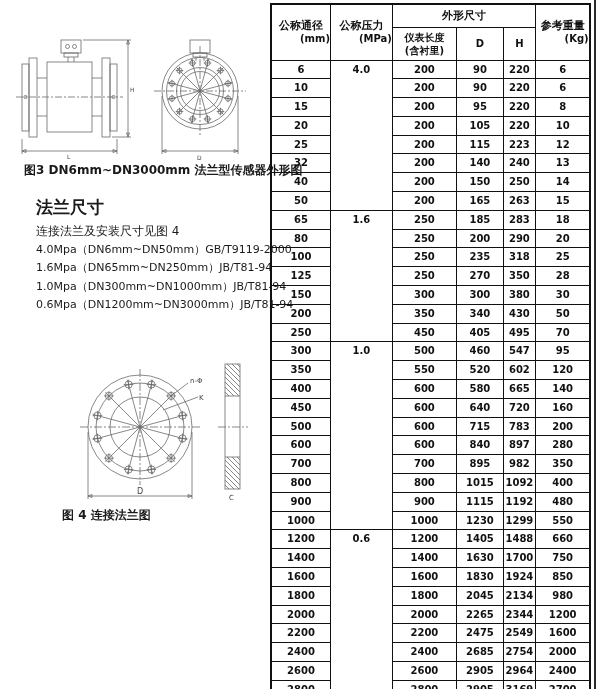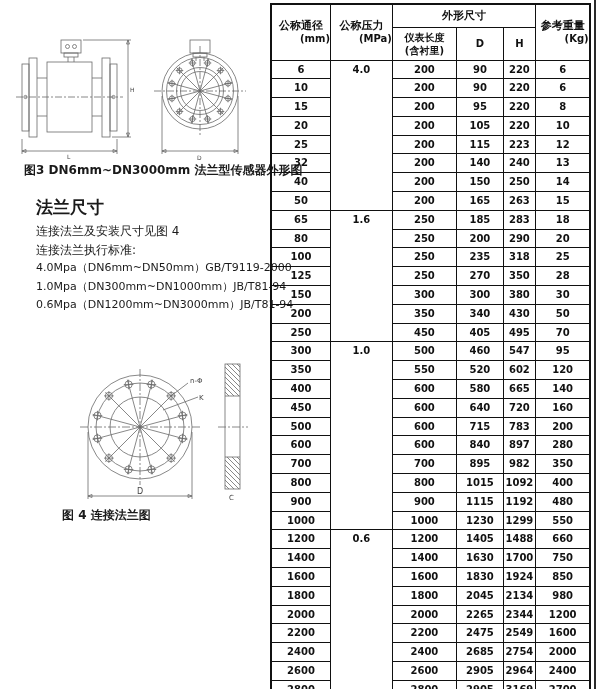--- a/index.html
+++ b/index.html
@@ -160,23 +160,25 @@
     <path d="M234 141 l-4 -1.5 l0 3 z" fill="#6a6a6a"></path>
     <text x="193" y="150" font-size="6">D</text>
   </svg>
 </div>
 
 <div class="fig3-cap">图3    DN6mm~DN3000mm 法兰型传感器外形图</div>
 
 <div class="flange-head">法兰尺寸</div>
 <div class="flange-text">
   <div>连接法兰及安装尺寸见图 4</div>
-  <div>连接法兰执行标准:</div>
   <div class="std-line">
     <span>4.0Mpa（DN6mm~DN50mm）</span><span class="std">GB/T9119-2000</span>
+  </div>
+  <div class="std-line">
+    <span>1.6Mpa（DN65mm~DN250mm）</span><span class="std">JB/T81-94</span>
   </div>
   <div class="std-line">
     <span>1.0Mpa（DN300mm~DN1000mm）</span><span class="std">JB/T81-94</span>
   </div>
   <div class="std-line">
     <span>0.6Mpa（DN1200mm~DN3000mm）</span><span class="std">JB/T81-94</span>
   </div>
 </div>
 
 <div class="fig4-wrap">

